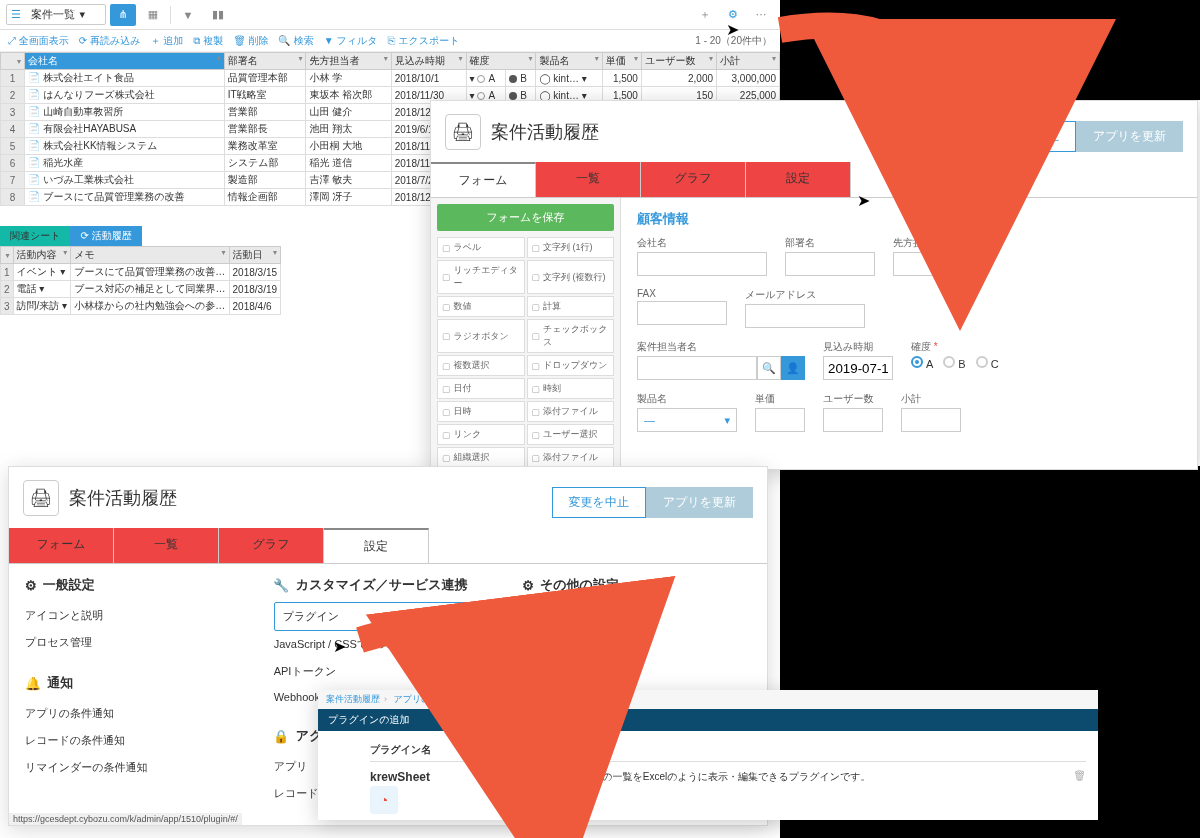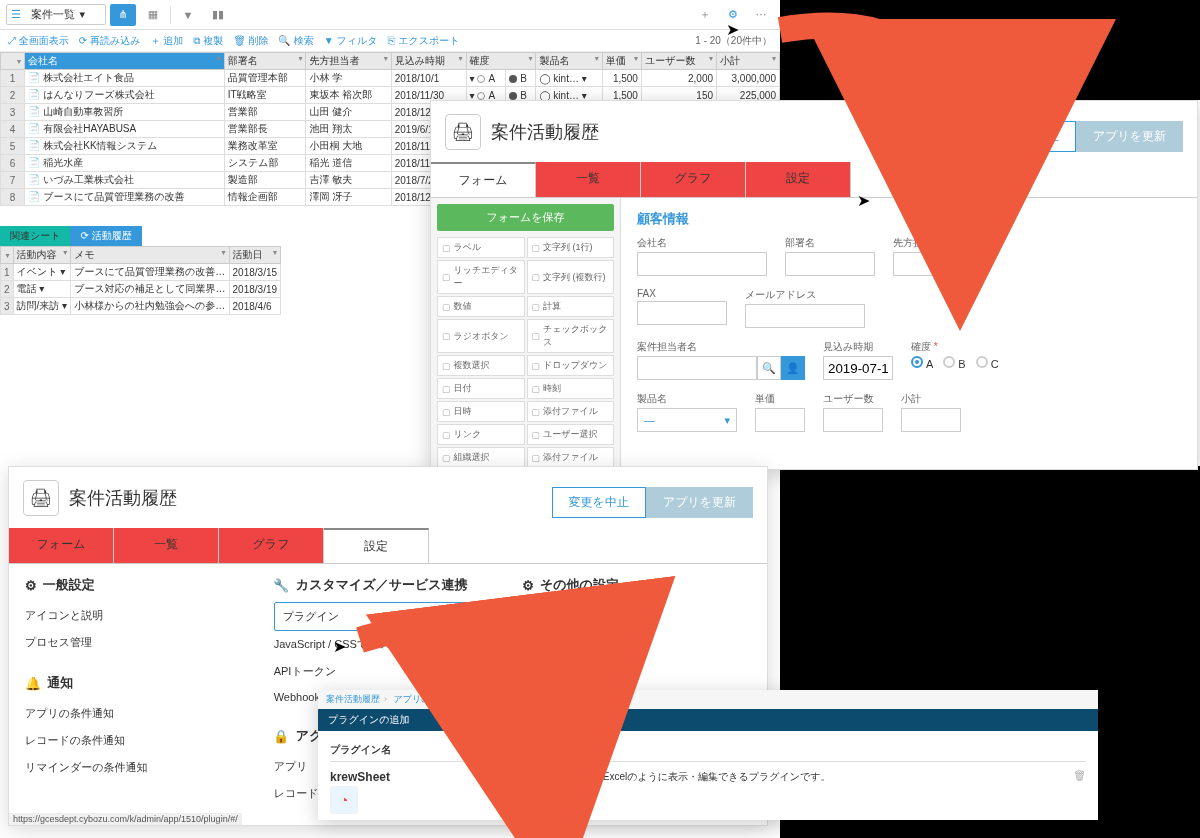--- a/index.html
+++ b/index.html
@@ -66,21 +66,21 @@
 .col-hdr { font-weight:bold; font-size:13px; margin-bottom:8px; display:flex; align-items:center; gap:6px;}
 .setting-link { padding:6px 0; font-size:11px; color:#333; cursor:pointer;}
 .setting-link.highlight { border:1px solid #3498db; border-radius:2px; padding:6px 8px;}
 .status-url { position:absolute; left:0; bottom:0; background:#f0f0f0; font-size:9px; padding:1px 4px; color:#555;}
 
 
 .panel4 { position:absolute; left: 318px; top: 690px; width: 780px; height: 130px; background:#fff; box-shadow:0 4px 20px rgba(0,0,0,.2);}
 .p4-crumb { background:#f6f6f6; padding:3px 8px; font-size:9px; color:#3498db;}
 .p4-crumb span{color:#aaa; margin:0 4px;}
 .p4-dark { background:#0c4a6e; color:#fff; padding:4px 10px; font-size:10px;}
-.p4-body { padding: 8px 12px;}
+.p4-body { padding: 8px 12px; margin-left: 40px;}
 .p4-table { width:100%; border-collapse:collapse; font-size:10px;}
 .p4-table th { text-align:left; padding:4px 0; font-weight:bold; border-bottom:1px solid #ddd;}
 .p4-table td { padding:8px 0; vertical-align:top;}
 .plugin-name { font-weight:bold; font-size:12px; color:#333;}
 .plugin-ico { display:inline-block; width:28px; height:28px; border-radius:4px; background:#eaf4fd; color:#e74c3c; text-align:center; line-height:28px; font-size:14px; margin-top:2px;}
 
 
 .arrow { position:absolute; pointer-events:none;}
 .arrow svg { overflow:visible;}
 

